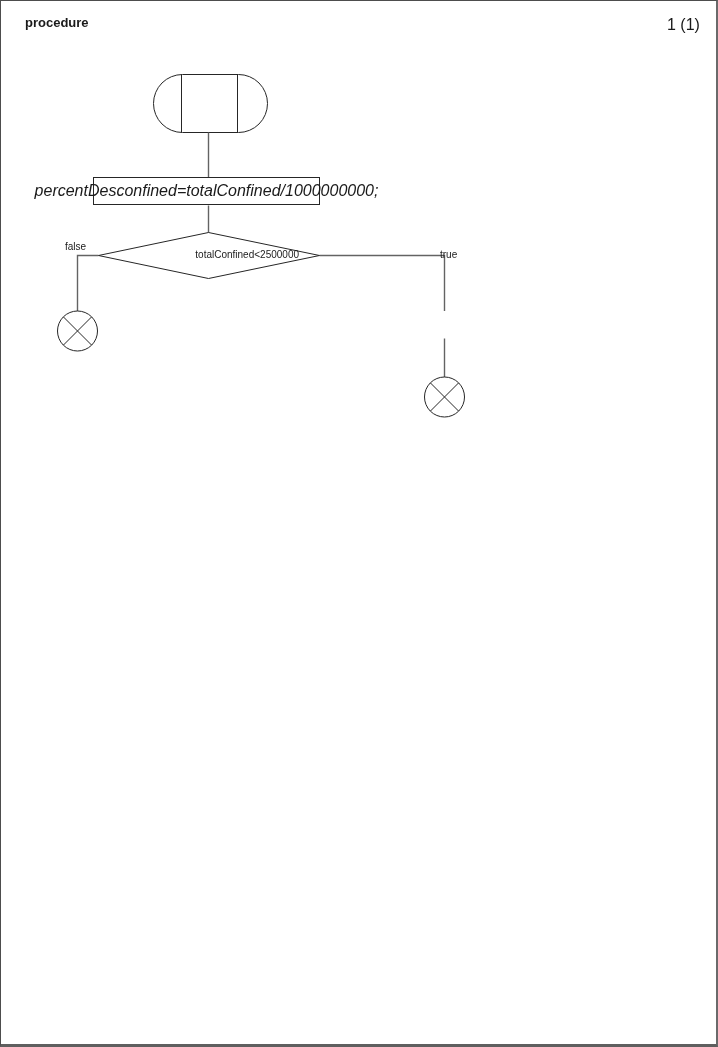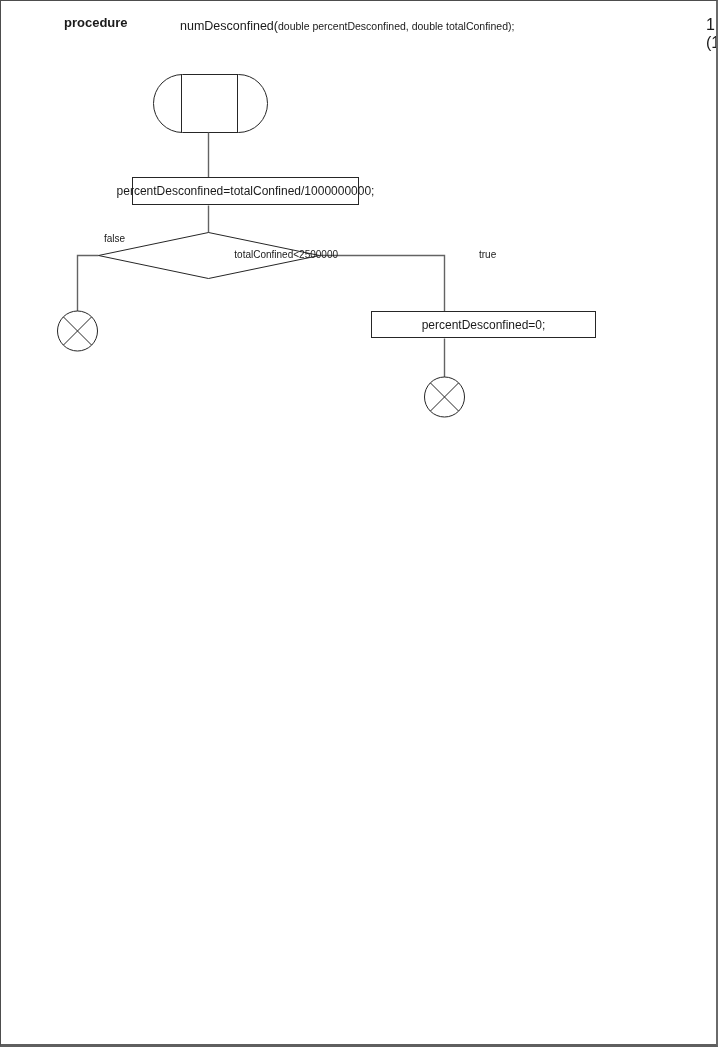--- a/index.html
+++ b/index.html
@@ -15,51 +15,48 @@
     position:relative;
     width:718px;height:1047px;
     background:var(--background);
     border:1px solid var(--page-border);
     border-right:2px solid #6a6a6a;
     border-bottom:3px solid #5f5f5f;
     font-family:"Liberation Sans", sans-serif;
     color:var(--text);
     overflow:hidden;
   }
-  .abs{position:absolute;margin-left:39px;}
+  .abs{position:absolute;}
   .kind-label{left:24px;top:14px;font-size:13px;font-weight:bold;}
   .signature{left:140px;top:15px;white-space:nowrap;}
   .signature .sig-name{font-size:12.5px;}
   .signature .sig-params{font-size:10.5px;}
   .page-number{left:666px;top:15px;font-size:16px;}
   svg.layer{position:absolute;left:0;top:0;}
   .shape{stroke:var(--shape-stroke);stroke-width:1;fill:none;}
   .conn{stroke:var(--connector-stroke);stroke-width:1.4;fill:none;}
   .node-box{
     border:1px solid var(--shape-stroke);
     background:var(--background);
     display:flex;align-items:center;justify-content:center;
-    font-size:12px;white-space:nowrap;
+    font-size:16px;white-space:nowrap;font-style:italic;
   }
   .process-1{left:92px;top:176px;width:227px;height:28px;}
   .process-2{left:331px;top:310px;width:225px;height:27px;}
   .diamond-label{left:118px;top:248px;width:180px;text-align:right;font-size:10px;white-space:nowrap;}
   .branch-label{font-size:10px;white-space:nowrap;}
-  .false-label{left:64px;top:232px;}
+  .false-label{left:64px;top:240px;}
   .true-label{left:439px;top:248px;}
 </style>
 </head>
 <body>
 
 <div class="page">
 
   <div class="abs kind-label">procedure</div>
-  <div class="abs signature">
-    <span class="sig-name">numDesconfined(</span><span class="sig-params">double percentDesconfined, double totalConfined);</span>
-  </div>
   <div class="abs page-number">1 (1)</div>
 
   <svg class="layer" width="718" height="1047" viewBox="0 0 718 1047">
 
     <g>
       <rect class="shape" x="152.5" y="73.5" width="114" height="58" rx="29" ry="29"></rect>
       <line class="shape" x1="180.5" y1="73.5" x2="180.5" y2="131.5"></line>
       <line class="shape" x1="236.5" y1="73.5" x2="236.5" y2="131.5"></line>
     </g>
 
@@ -85,15 +82,14 @@
   </svg>
 
   <div class="abs node-box process-1">percentDesconfined=totalConfined/1000000000;</div>
 
   <div class="abs diamond-label">totalConfined&lt;2500000</div>
 
   <div class="abs branch-label false-label">false</div>
 
   <div class="abs branch-label true-label">true</div>
 
-  <div class="abs node-box process-2">percentDesconfined=0;</div>
 
 </div>
 
 </body></html>

